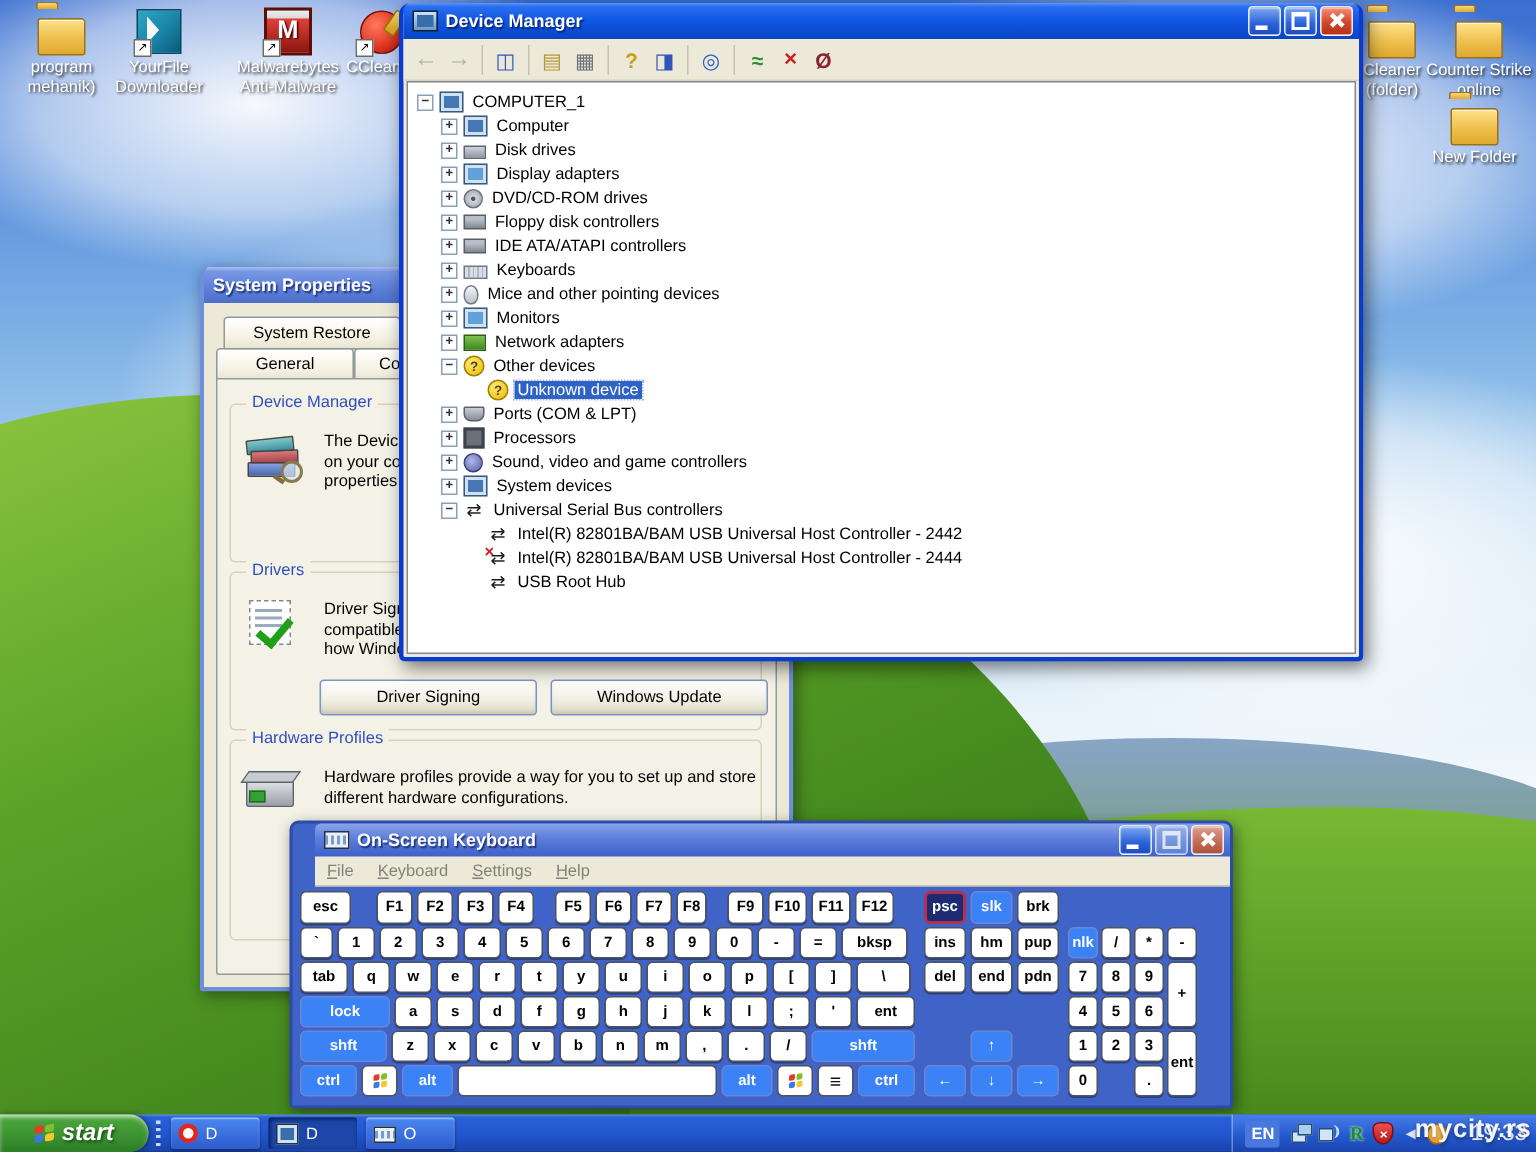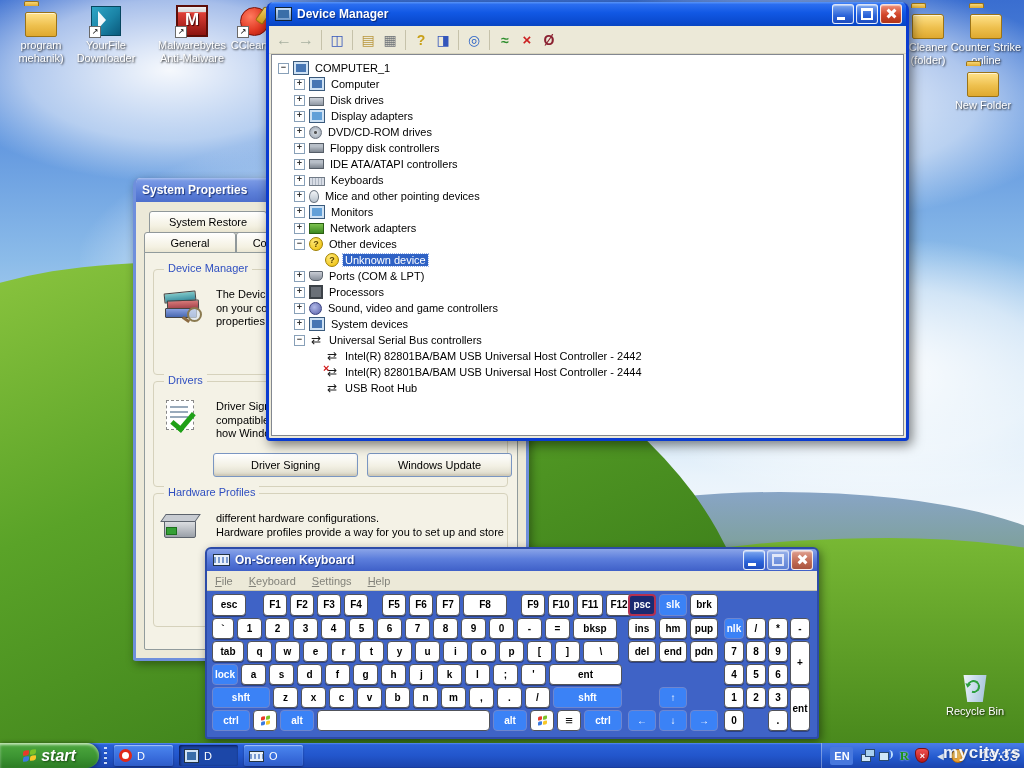--- a/index.html
+++ b/index.html
@@ -122,22 +122,22 @@
   .ico-mouse{width:8px;height:11px;border-radius:50% 50% 45% 45%;background:linear-gradient(#f2f5f8,#b8c2cc);border:1px solid #707a86;}
   .ico-network{width:13px;height:9px;background:linear-gradient(#7cc24e,#3c8820);border:1px solid #2a6012;}
   .ico-question{width:12px;height:12px;border-radius:50%;background:radial-gradient(circle at 35% 30%,#ffe878,#ecbc00);border:1px solid #a08000;color:#5a4400;font-size:9px;}
   .ico-ports{width:12px;height:8px;background:linear-gradient(#c8ccd4,#888f9a);border:1px solid #5a626c;border-radius:1px 1px 5px 5px;}
   .ico-cpu{width:10px;height:10px;background:#6a7078;border:2px solid #3c4248;}
   .ico-sound{width:11px;height:11px;border-radius:50%;background:radial-gradient(circle at 40% 38%,#b0b8e8,#5860a8);border:1px solid #3a4280;}
   .ico-usb,.ico-usb-x{color:#1a1a1a;font-size:12px;font-weight:normal;}
   .xbadge{position:absolute;left:-2px;top:-3px;color:#d01818;font:bold 11px/1 "Liberation Sans",sans-serif;}
 
   
-  #osk{position:absolute;left:205px;top:547px;width:610px;height:188px;z-index:4;
-    border:2px solid #2c4ba8;border-radius:6px 6px 3px 3px;background:#3f63c6;box-shadow:2px 3px 10px rgba(0,0,0,.45);}
+  #osk{position:absolute;left:193px;top:547px;width:610px;height:188px;z-index:4;
+    border:2px solid #2c4ba8;border-radius:6px 6px 3px 3px;background:#3f63c6;box-shadow:2px 3px 10px rgba(0,0,0,.45);padding-left:15px;}
   .osk-title{height:22px;border-radius:4px 4px 0 0;background:linear-gradient(180deg,#8aa4e8 0%,#5c7edc 45%,#3f60c8 100%);}
   .osk-ticon{width:15px;height:10px;margin-right:5px;background:#e8f0fa;border:1px solid #234;flex:none;
     background-image:repeating-linear-gradient(90deg,#7a9ad0 0 2px,transparent 2px 4px);background-size:100% 60%;background-repeat:no-repeat;background-position:center;}
   .osk-menu{height:19px;background:#ece9d8;border-bottom:1px solid #c8c4ae;}
   .osk-mi{color:#82827a;}
   .osk-keys{position:absolute;left:5px;right:5px;top:45px;bottom:3px;}
   #osk-main{position:absolute;left:0;top:0;width:410px;}
   #osk-edit{position:absolute;left:416px;top:0;width:92px;}
   #osk-num{position:absolute;left:512px;top:24px;display:grid;grid-template-columns:repeat(4,20px);grid-auto-rows:21px;gap:2px;}
   .krow{display:flex;gap:3px;height:21px;margin-bottom:2px;}
@@ -249,27 +249,20 @@
         <div class="dlabel">Counter Strike online</div>
       </div>
       <div class="dicon tr2">
         <div class="ic">
           <span class="ic-folder"></span>
         </div>
         <div class="dlabel">New Folder</div>
       </div>
     </div>
 
-  <div class="dicon" id="rbin">
-    <div class="ic">
-      <span class="ic-recycle"></span>
-      <span class="rb-ring"></span>
-    </div>
-    <div class="dlabel">Recycle Bin</div>
-  </div>
 
   <div id="sysprops">
     <div class="titlebar sp-title">
       <span>System Properties</span>
     </div>
     <div class="sp-body">
       <div class="tab tab-a">System Restore</div>
       <div class="tab tab-b">General</div>
       <div class="tab tab-c">Computer Name</div>
       <div class="tabpage">
@@ -303,22 +296,22 @@
           <div class="xpbtn b-wu">Windows Update</div>
           <div class="xpbtn b-ds">Driver Signing</div>
         </div>
 
         <div class="group g-hwp">
           <span class="gcap">Hardware Profiles</span>
           <div class="gicon">
             <span class="hwbox"></span>
           </div>
           <div class="glines">
+            <div>Hardware profiles provide a way for you to set up and store</div>
             <div>different hardware configurations.</div>
-            <div>Hardware profiles provide a way for you to set up and store</div>
           </div>
         </div>
 
       </div>
     </div>
   </div>
 
   <div id="devmgr">
     <div class="titlebar dm-title">
       <span class="dm-ticon"></span>
@@ -471,21 +464,21 @@
       <div id="osk-main">
           <div class="krow krow0">
             <div class="key k-w" style="width: 34px;">esc</div>
             <div class="key k-w" style="margin-left: 14px; width: 24px;">F1</div>
             <div class="key k-w" style="width: 24px;">F2</div>
             <div class="key k-w" style="width: 24px;">F3</div>
             <div class="key k-w" style="width: 24px;">F4</div>
             <div class="key k-w" style="margin-left: 11px; width: 24px;">F5</div>
             <div class="key k-w" style="width: 24px;">F6</div>
             <div class="key k-w" style="width: 24px;">F7</div>
-            <div class="key k-w" style="width: 44px;">F8</div>
+            <div class="key k-w" style="width: 20px;">F8</div>
             <div class="key k-w" style="margin-left: 11px; width: 24px;">F9</div>
             <div class="key k-w" style="width: 26px;">F10</div>
             <div class="key k-w" style="width: 26px;">F11</div>
             <div class="key k-w" style="width: 26px;">F12</div>
           </div>
           <div class="krow">
             <div class="key k-w" style="width: 22px;">`</div>
             <div class="key k-w" style="width: 25px;">1</div>
             <div class="key k-w" style="width: 25px;">2</div>
             <div class="key k-w" style="width: 25px;">3</div>
@@ -510,21 +503,21 @@
             <div class="key k-w" style="width: 25px;">y</div>
             <div class="key k-w" style="width: 25px;">u</div>
             <div class="key k-w" style="width: 25px;">i</div>
             <div class="key k-w" style="width: 25px;">o</div>
             <div class="key k-w" style="width: 25px;">p</div>
             <div class="key k-w" style="width: 25px;">[</div>
             <div class="key k-w" style="width: 25px;">]</div>
             <div class="key k-w" style="width: 36px;">\</div>
           </div>
           <div class="krow">
-            <div class="key k-m" style="width: 26px;">lock</div>
+            <div class="key k-m" style="width: 60px;">lock</div>
             <div class="key k-w" style="width: 25px;">a</div>
             <div class="key k-w" style="width: 25px;">s</div>
             <div class="key k-w" style="width: 25px;">d</div>
             <div class="key k-w" style="width: 25px;">f</div>
             <div class="key k-w" style="width: 25px;">g</div>
             <div class="key k-w" style="width: 25px;">h</div>
             <div class="key k-w" style="width: 25px;">j</div>
             <div class="key k-w" style="width: 25px;">k</div>
             <div class="key k-w" style="width: 25px;">l</div>
             <div class="key k-w" style="width: 25px;">;</div>

